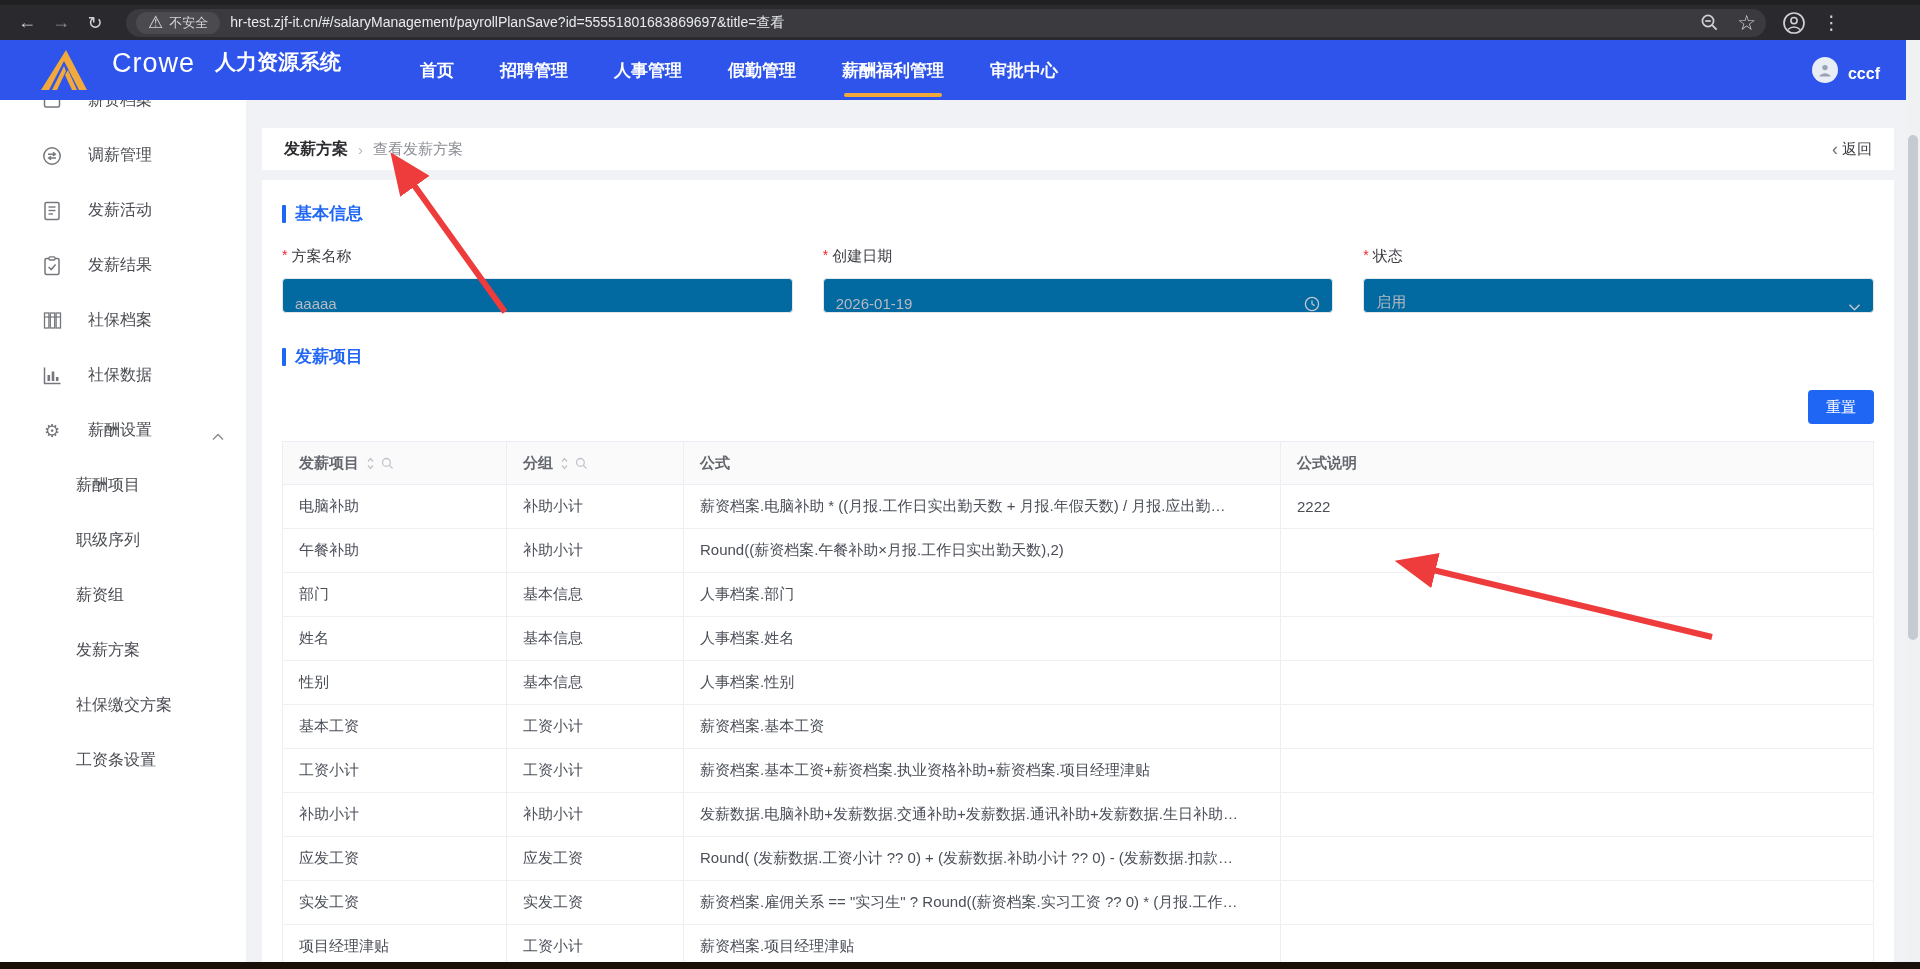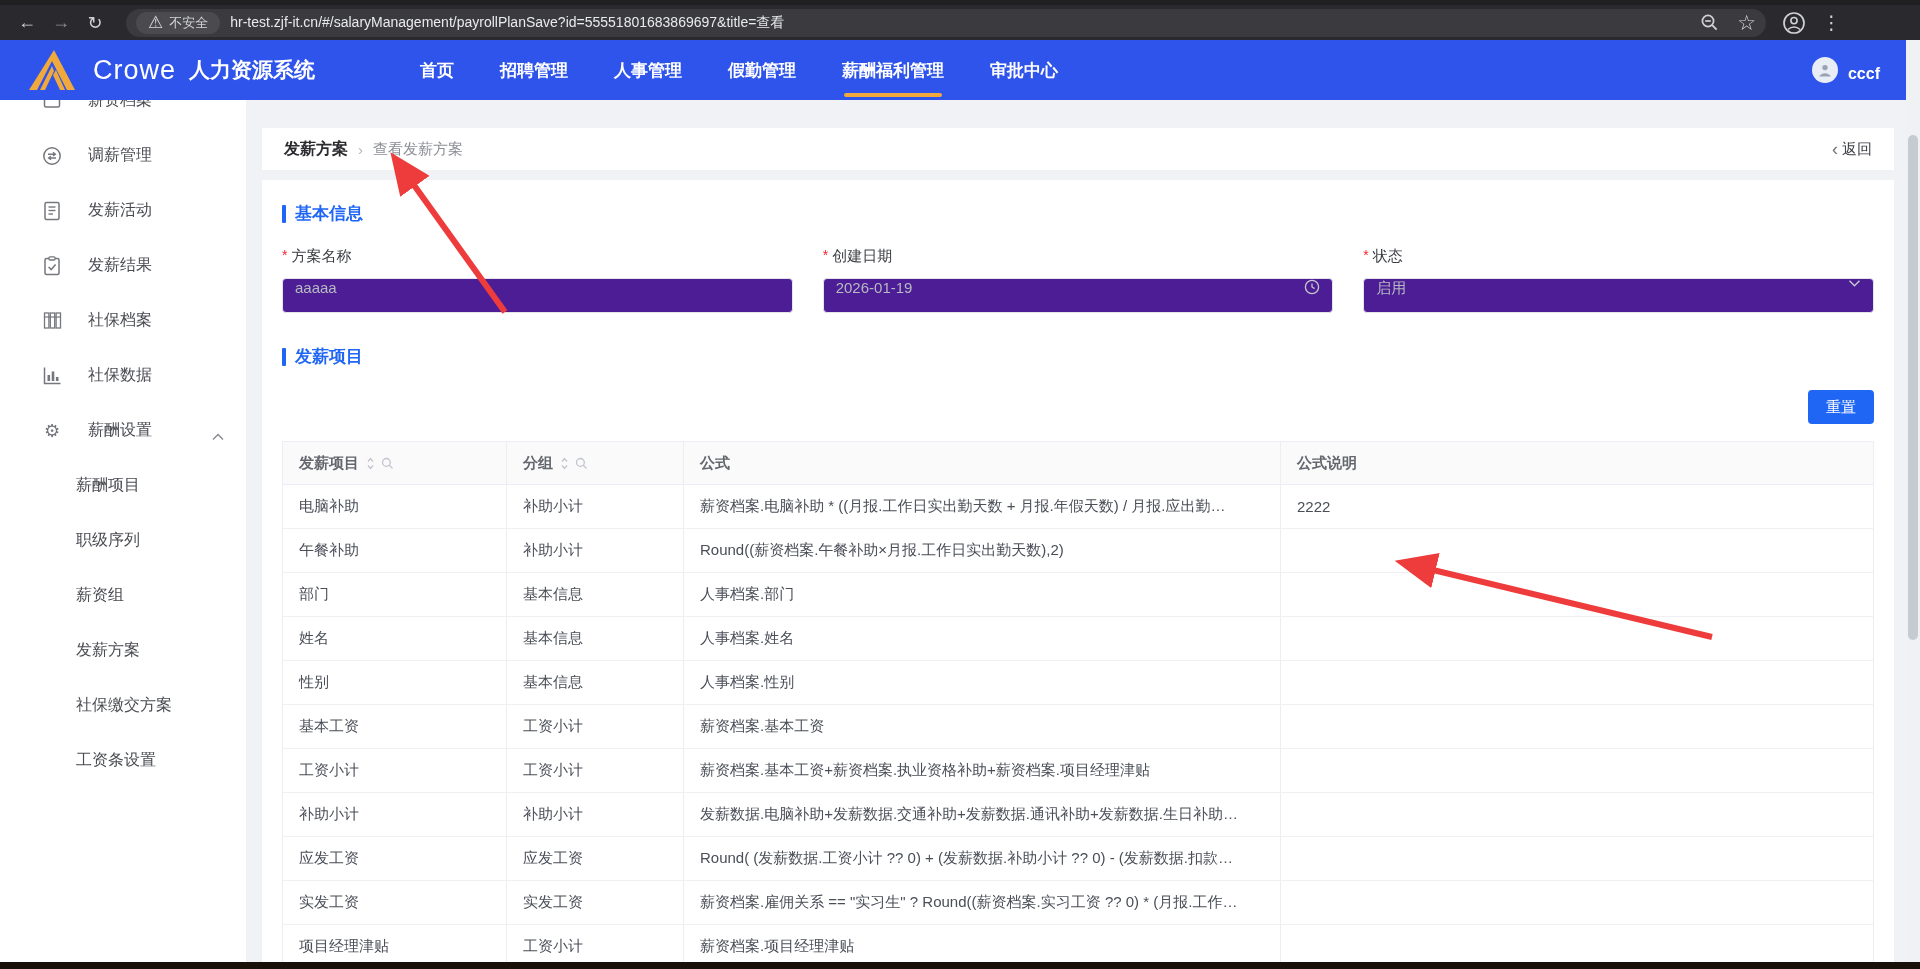--- a/index.html
+++ b/index.html
@@ -21,21 +21,21 @@
   .url-pill{flex:0 0 auto;width:1640px;height:28px;background:#3b3b3f;border-radius:14px;display:flex;align-items:center;margin-left:14px;padding:0 10px;color:#dadce0;}
   .sec-chip{display:flex;align-items:center;gap:6px;background:#4a4a4f;border-radius:12px;height:22px;padding:0 12px;font-size:13px;color:#d3d5d8;margin-right:10px;}
   .url-text{font-size:14px;color:#e8eaed;white-space:nowrap;overflow:hidden;flex:1;}
   .pill-icons{display:flex;align-items:center;gap:18px;margin-left:10px;}
   .chrome-right{display:flex;align-items:center;gap:16px;margin-left:16px;color:#cfd1d4;}
   .gly{font-size:17px;line-height:1;}
   svg.cicon{display:block;}
 
   
   .app-header{position:absolute;top:40px;left:0;width:1920px;height:60px;background:var(--header-blue);z-index:30;display:flex;align-items:center;color:#fff;}
-  .brand{display:flex;align-items:center;gap:13px;padding-left:28px;width:420px;}
+  .brand{display:flex;align-items:flex-start;gap:20px;padding-left:40px;width:420px;}
   .brand-name{font-size:27px;letter-spacing:1px;color:#fff;font-weight:400;}
   .brand-sys{font-size:21px;font-weight:700;}
   .top-nav{display:flex;align-items:center;gap:46px;font-size:17px;font-weight:700;}
   .top-nav .nav-item{position:relative;height:60px;display:flex;align-items:center;cursor:pointer;}
   .top-nav .nav-item.active::after{content:"";position:absolute;left:2px;right:2px;bottom:3px;height:4px;background:var(--logo-orange);border-radius:2px;}
   .header-user{margin-left:auto;margin-right:40px;display:flex;align-items:flex-end;gap:10px;font-size:16px;font-weight:700;}
   .user-avatar{width:26px;height:26px;border-radius:50%;background:#e9edf5;display:flex;align-items:center;justify-content:center;}
 
   
   .sidebar{position:absolute;top:100px;left:0;width:246px;height:862px;background:#fff;z-index:10;overflow:visible;}
@@ -56,21 +56,21 @@
   .back-link .lt{font-size:18px;color:#6d7076;}
 
   .content-card{position:absolute;top:80px;left:16px;width:1632px;height:900px;background:#fff;padding:22px 20px 0 20px;}
   .sec-title{display:flex;align-items:center;gap:9px;font-size:17px;font-weight:700;color:var(--accent-blue);}
   .sec-bar{width:4px;height:18px;background:var(--accent-blue);border-radius:1px;}
 
   .form-grid{display:flex;gap:30px;margin-top:22px;}
   .form-field{width:512px;}
   .f-label{font-size:15px;color:#3c3e44;margin-bottom:12px;}
   .req-star{color:#f5222d;margin-right:4px;font-size:14px;vertical-align:1px;}
-  .f-input{height:35px;background:#4c1d95;border:1px solid #e3e5e9;border-radius:4px;display:flex;align-items:flex-start;padding:0 12px;font-size:15px;color:#b6bac1;}
+  .f-input{height:35px;background:#0369a1;border:1px solid #e3e5e9;border-radius:4px;display:flex;align-items:flex-end;padding:0 12px;font-size:15px;color:#b6bac1;}
   .f-input .fval{flex:1;white-space:nowrap;overflow:hidden;}
   .f-input .ficon{color:#c4c7cd;display:flex;align-items:center;}
 
   .sec-title.second{margin-top:32px;}
   .btn-row{display:flex;justify-content:flex-end;margin-top:22px;}
   .btn-primary{width:66px;height:34px;background:var(--accent-blue);border:none;border-radius:4px;color:#fff;font-size:15px;cursor:pointer;font-family:inherit;}
 
   .paytable{width:1592px;border-collapse:collapse;table-layout:fixed;margin-top:17px;border:1px solid #ebeef5;}
   .paytable th{height:43px;background:#fafafa;border-bottom:1px solid #ebeef5;border-right:1px solid #ebeef5;text-align:left;padding:0 16px;font-size:15px;color:#63666d;font-weight:700;white-space:nowrap;overflow:hidden;}
   .paytable th:last-child,.paytable td:last-child{border-right:none;}

